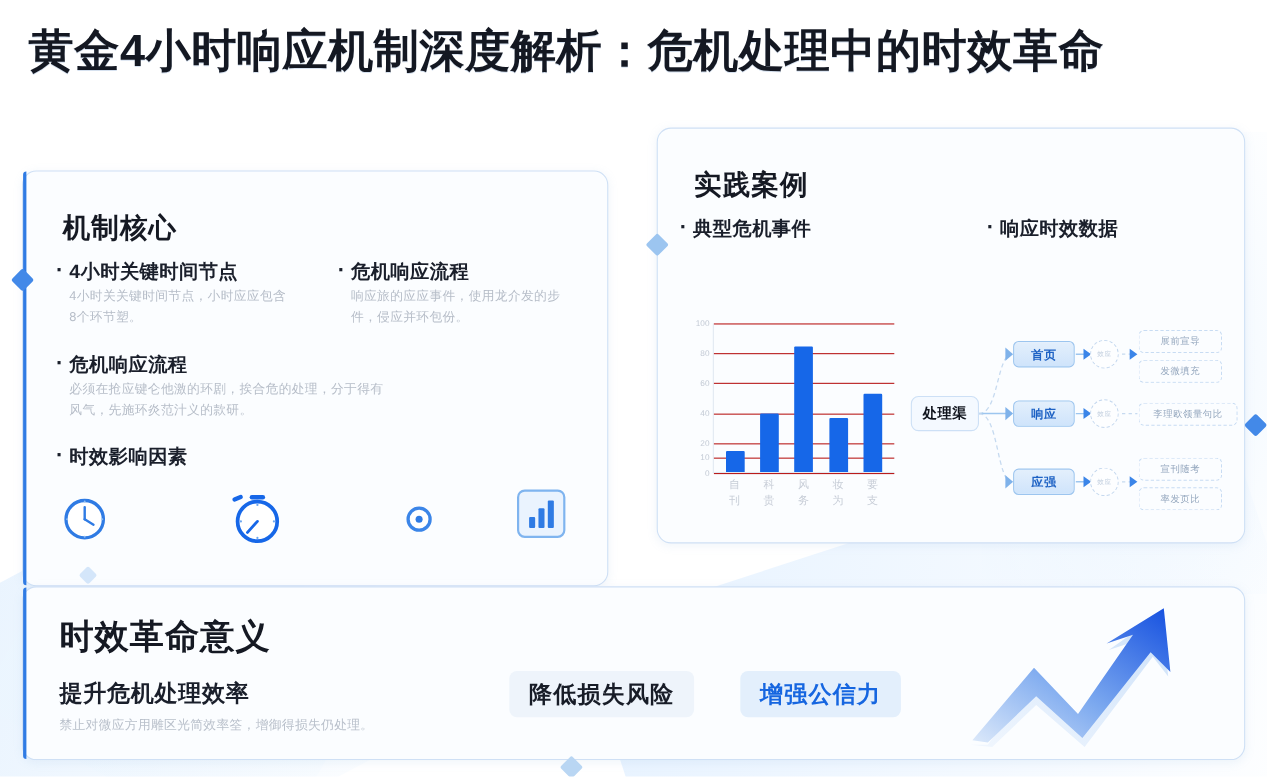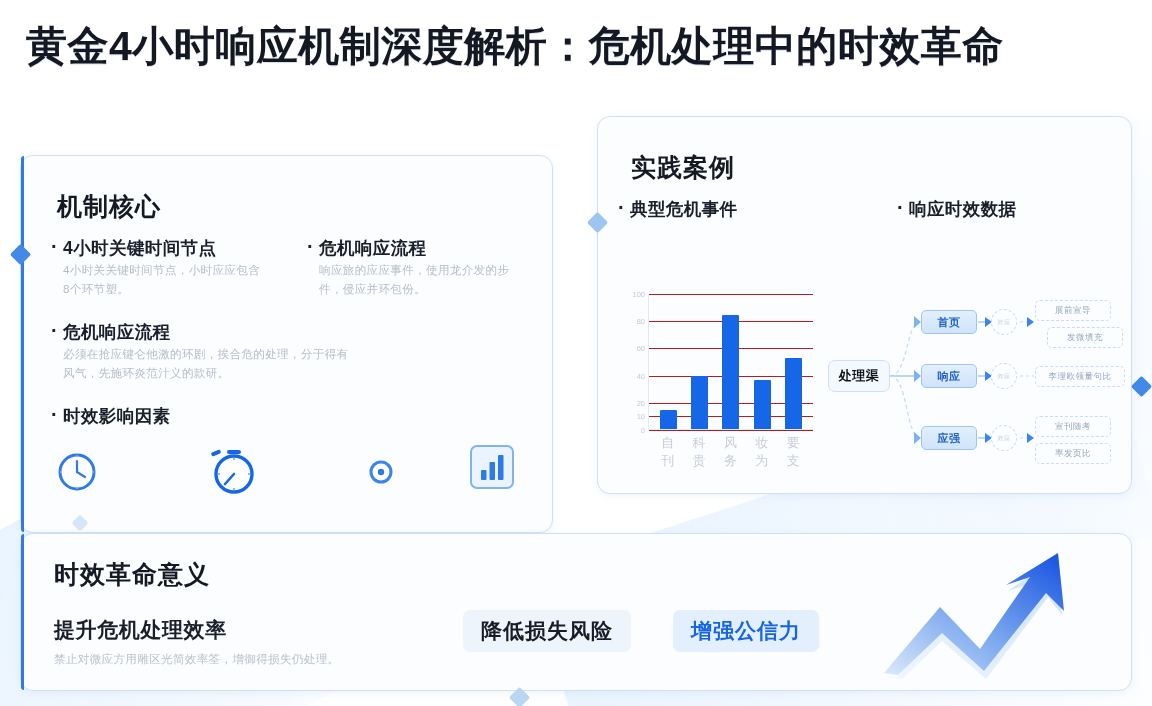--- a/index.html
+++ b/index.html
@@ -198,21 +198,21 @@
     left: 30px; top: 146px;
     width: 165px;
     display: flex;
     justify-content: space-around;
     padding: 0 4px;
     box-sizing: border-box;
   }
   .x-label {
     width: 17px;
     text-align: center;
-    font-size: 13px;
+    font-size: 10px;
     color: #c7cdd7;
     filter: blur(0.5px);
   }
 
   
   .flow {
     position: absolute;
     left: 828px; top: 292px;
     width: 300px; height: 178px;
   }
@@ -261,21 +261,21 @@
     border-radius: 5px;
     color: #93a6bd;
     font-size: 8.5px;
     filter: blur(0.5px);
   }
 
   
   .bottom-heading {
     position: absolute;
     left: 54px; top: 558px;
-    font-size: 25px;
+    font-size: 31px;
     font-weight: bold;
     color: #151923;
     letter-spacing: 1px;
   }
   .bottom-sub {
     position: absolute;
     left: 54px; top: 616px;
     font-size: 21px;
     font-weight: bold;
     color: #1a1f2b;
@@ -482,21 +482,21 @@
 
   <div class="flow-node node-stage" style="left:93px; top:18px;">首页</div>
   <div class="flow-node node-stage" style="left:93px; top:72px;">响应</div>
   <div class="flow-node node-stage" style="left:93px; top:134px;">应强</div>
 
   <div class="flow-node node-circle" style="left:163px; top:17px;">效应</div>
   <div class="flow-node node-circle" style="left:163px; top:71px;">效应</div>
   <div class="flow-node node-circle" style="left:163px; top:133px;">效应</div>
 
   <div class="flow-node node-out" style="left:207px; top:8px;">展前宣导</div>
-  <div class="flow-node node-out" style="left:219px; top:35px;">发微填充</div>
+  <div class="flow-node node-out" style="left:207px; top:35px;">发微填充</div>
   <div class="flow-node node-out" style="left:207px; top:74px; width:90px;">李理欧领量句比</div>
   <div class="flow-node node-out" style="left:207px; top:124px;">宣刊随考</div>
   <div class="flow-node node-out" style="left:207px; top:151px;">率发页比</div>
 </div>
 
 <div class="card card-bottom">
   <div class="card-accent-left"></div>
 </div>
 
 <div class="bottom-heading">时效革命意义</div>

